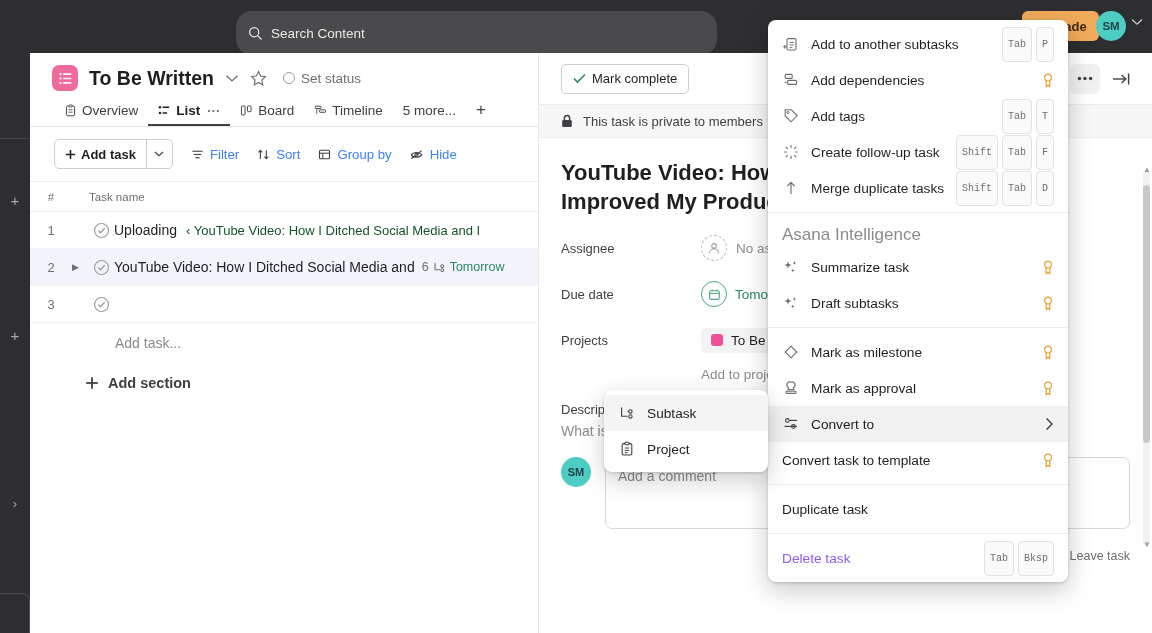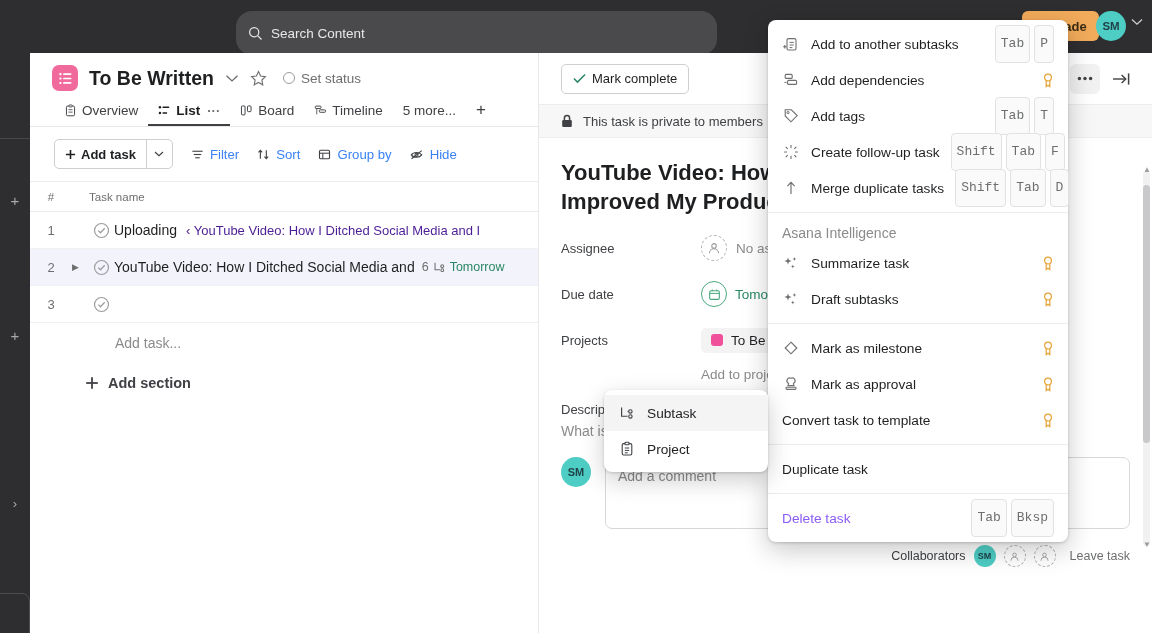--- a/index.html
+++ b/index.html
@@ -129,21 +129,21 @@
   .trow {
     display:flex; align-items:center; height:37px;
     border-bottom:1px solid #f1f1f2; font-size:14px; color:#1e1f21;
     cursor: pointer;
   }
   .trow.sel { background:#f3f4fb; }
   .trow .num { width:42px; text-align:center; color:#6d6e6f; font-size:13px;}
   .trow .expand { width:16px; color:#6d6e6f; font-size:9px; }
   .trow .check { width:26px; display:flex; align-items:center; justify-content:center; }
   .trow .tname { white-space:nowrap; overflow:hidden; }
-  .sub-ref { color:#4c1d95; font-size:13px; }
+  .sub-ref { color:#14532d; font-size:13px; }
   .meta-count { color:#6d6e6f; font-size:12.5px; margin-left:7px; }
   .due-chip { color:#2a8763; font-size:12.5px; margin-left:4px; white-space:nowrap; }
 
   .addtask-row {
     height:40px; display:flex; align-items:center; padding-left:85px;
     color:#8a8b8d; font-size:14px; cursor:pointer;
   }
   .add-section {
     display:flex; align-items:center; gap:9px; padding: 12px 0 0 55px;
     font-size:14.5px; font-weight:600; color:#3f4144; cursor:pointer;
@@ -256,27 +256,27 @@
     display:flex; align-items:center; height:36px; padding: 0 14px 0 14px;
     font-size:13.7px; color:#1e1f21; cursor:pointer; gap:11px;
   }
   .mi.hl { background:#f1f1f2; }
   .mi-icon { width:18px; display:flex; align-items:center; justify-content:center; flex:none; }
   .mi-label { flex:1; white-space:nowrap; }
   .mi-label.danger { color:#8b5cf6; }
   .keys { display:flex; gap:4px; align-items:center; }
   .key {
     border:1px solid #e2e2e3; background:#fafafa; border-radius:4px;
-    font-family:"Liberation Mono", monospace; font-size:13px; color:#6d6e6f;
+    font-family:"Liberation Mono", monospace; font-size:10px; color:#6d6e6f;
     padding: 11px 5px; line-height:1.1;
   }
   .crown { color:#e5a335; font-size:13px; display:flex; }
   .mi-sep { height:1px; background:#ececed; margin: 6px 0; }
   .mi-group-label {
-    padding: 6px 7px 4px 14px; font-size:14px; color:#8a8b8d;
+    padding: 6px 7px 4px 14px; font-size:17px; color:#8a8b8d;
   }
   .chev-right { color:#3f4144; font-size:13px; }
   .mi.noicon { padding-left: 14px; }
 
   
   .submenu {
     position:absolute; left:604px; top:390px; width:164px;
     background:#ffffff; border-radius:8px;
     box-shadow: 0 1px 3px rgba(0,0,0,.16), 0 8px 24px rgba(0,0,0,.2);
     padding: 5px 0; z-index: 50;
@@ -785,20 +785,36 @@
       </span>
       <span class="mi-label">Mark as approval</span>
       <span class="crown">
         <svg width="12" height="15" viewBox="0 0 12 15">
             <circle cx="6" cy="4.6" r="3.4" fill="none" stroke="#e5a335" stroke-width="1.2"></circle>
             <path d="M4.2 7.6 L4.2 13.6 L6 12.2 L7.8 13.6 L7.8 7.6" fill="none" stroke="#e5a335" stroke-width="1.2"></path>
           </svg>
       </span>
     </div>
 
+    <div class="mi hl">
+      <span class="mi-icon">
+        <svg width="16" height="16" viewBox="0 0 16 16">
+            <circle cx="4.4" cy="4.4" r="1.8" fill="none" stroke="#3f4144" stroke-width="1.15"></circle>
+            <line x1="7" y1="4.4" x2="14" y2="4.4" stroke="#3f4144" stroke-width="1.15"></line>
+            <line x1="1.4" y1="10.4" x2="14" y2="10.4" stroke="#3f4144" stroke-width="1.15"></line>
+            <circle cx="10.4" cy="10.4" r="1.8" fill="none" stroke="#3f4144" stroke-width="1.15"></circle>
+          </svg>
+      </span>
+      <span class="mi-label">Convert to</span>
+      <span class="chev-right">
+        <svg width="9" height="14" viewBox="0 0 9 14">
+            <path d="M1.6 1.4 L7 7 L1.6 12.6" fill="none" stroke="#3f4144" stroke-width="1.4"></path>
+          </svg>
+      </span>
+    </div>
 
     <div class="mi noicon">
       <span class="mi-label">Convert task to template</span>
       <span class="crown">
         <svg width="12" height="15" viewBox="0 0 12 15">
             <circle cx="6" cy="4.6" r="3.4" fill="none" stroke="#e5a335" stroke-width="1.2"></circle>
             <path d="M4.2 7.6 L4.2 13.6 L6 12.2 L7.8 13.6 L7.8 7.6" fill="none" stroke="#e5a335" stroke-width="1.2"></path>
           </svg>
       </span>
     </div>

